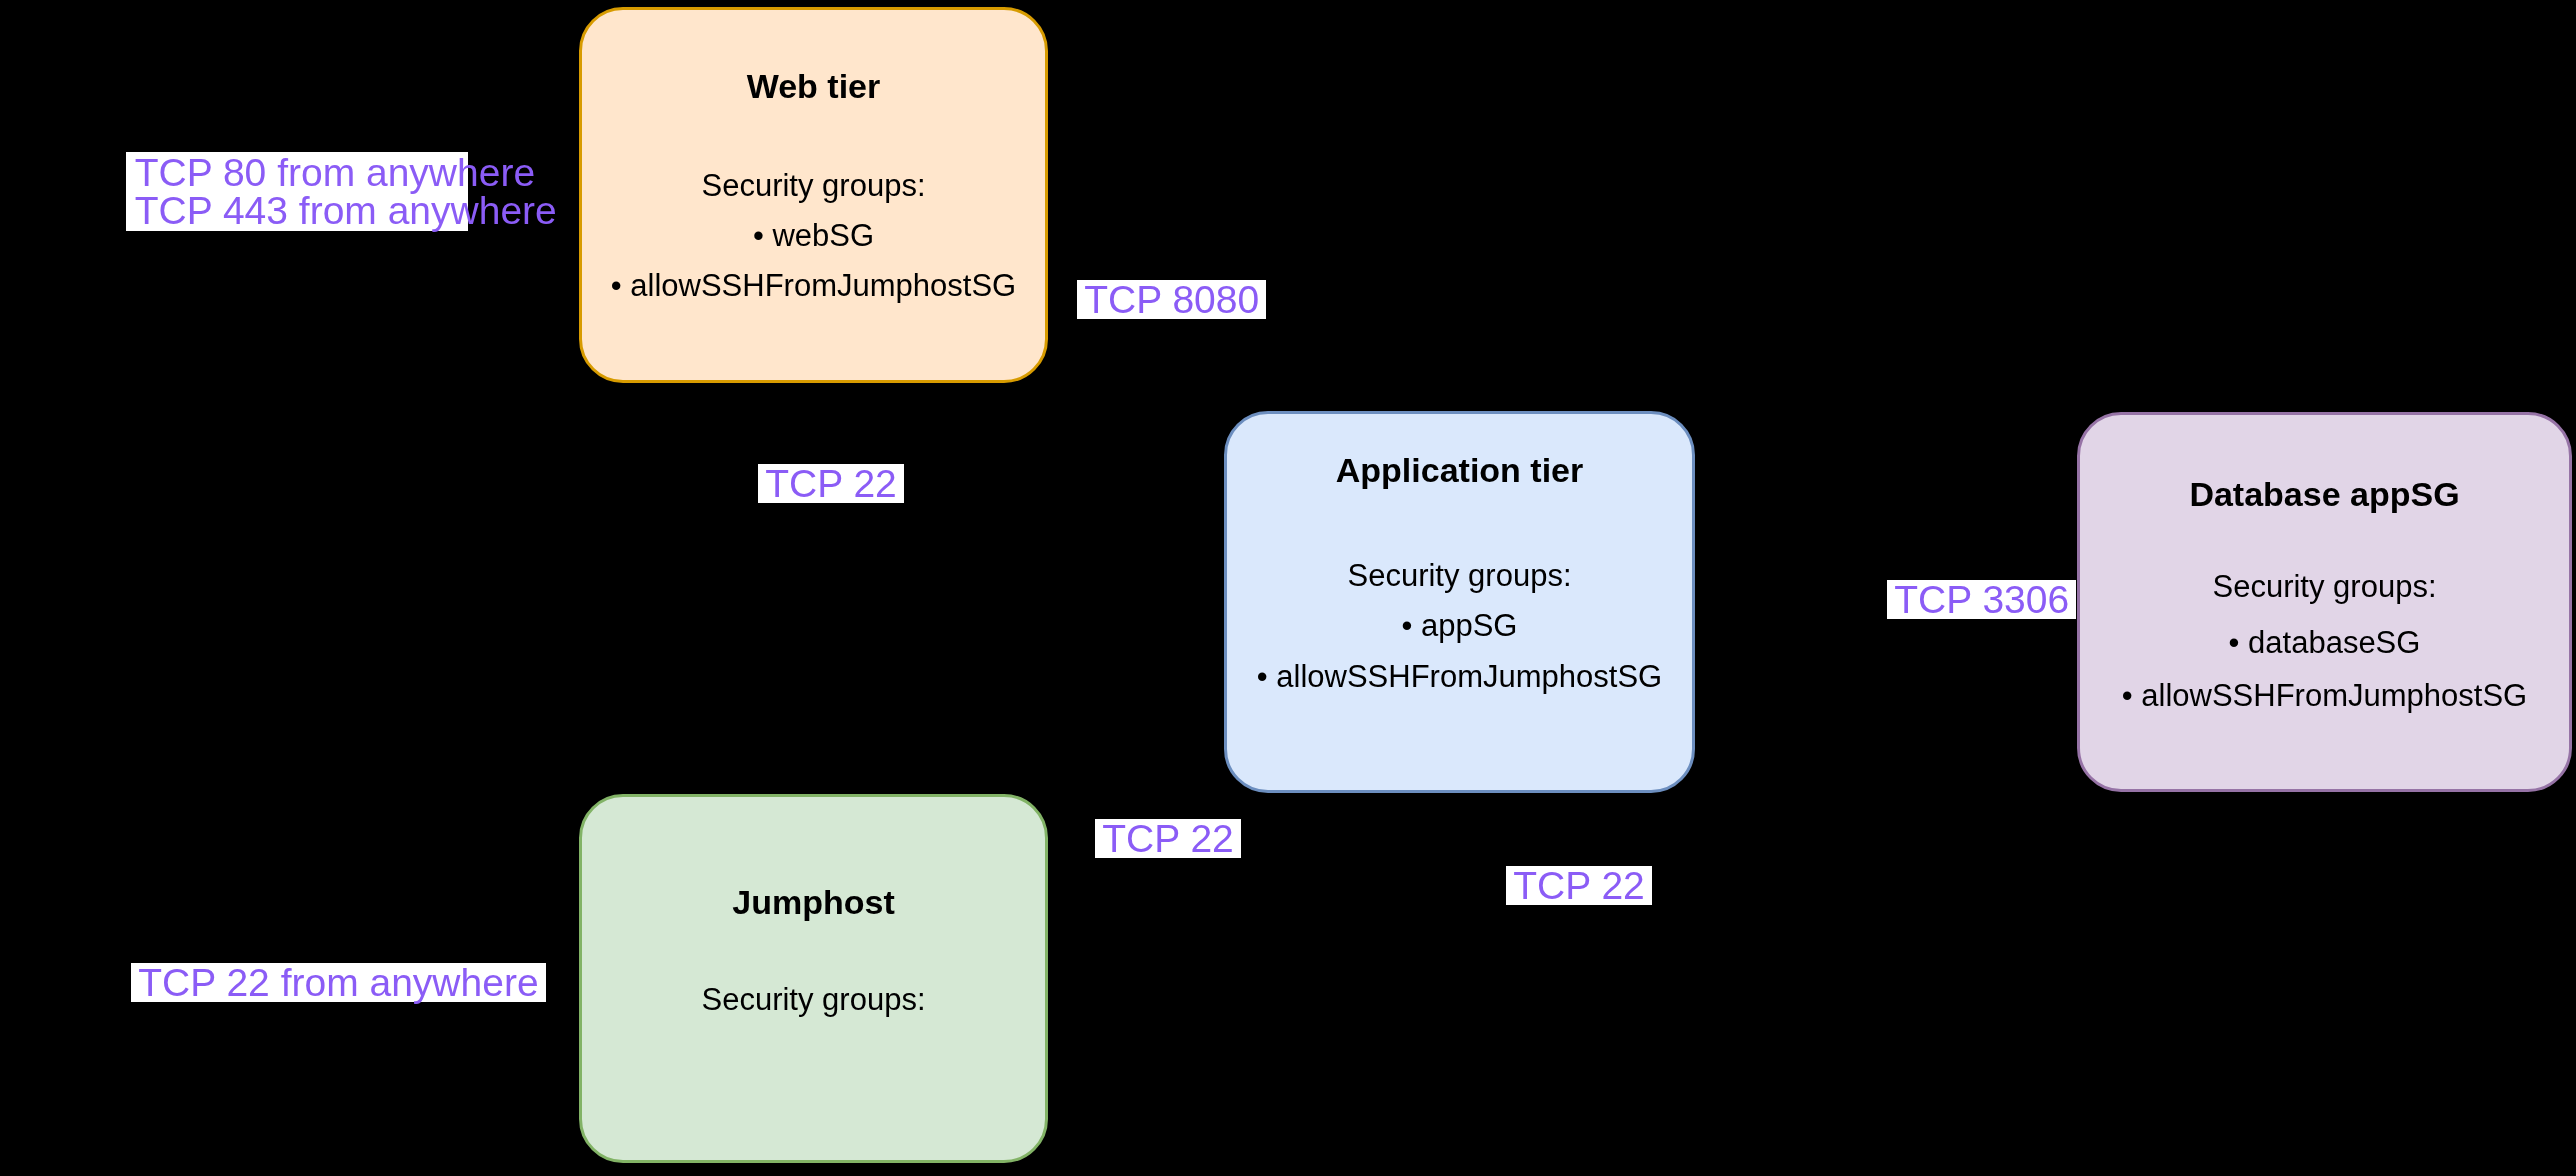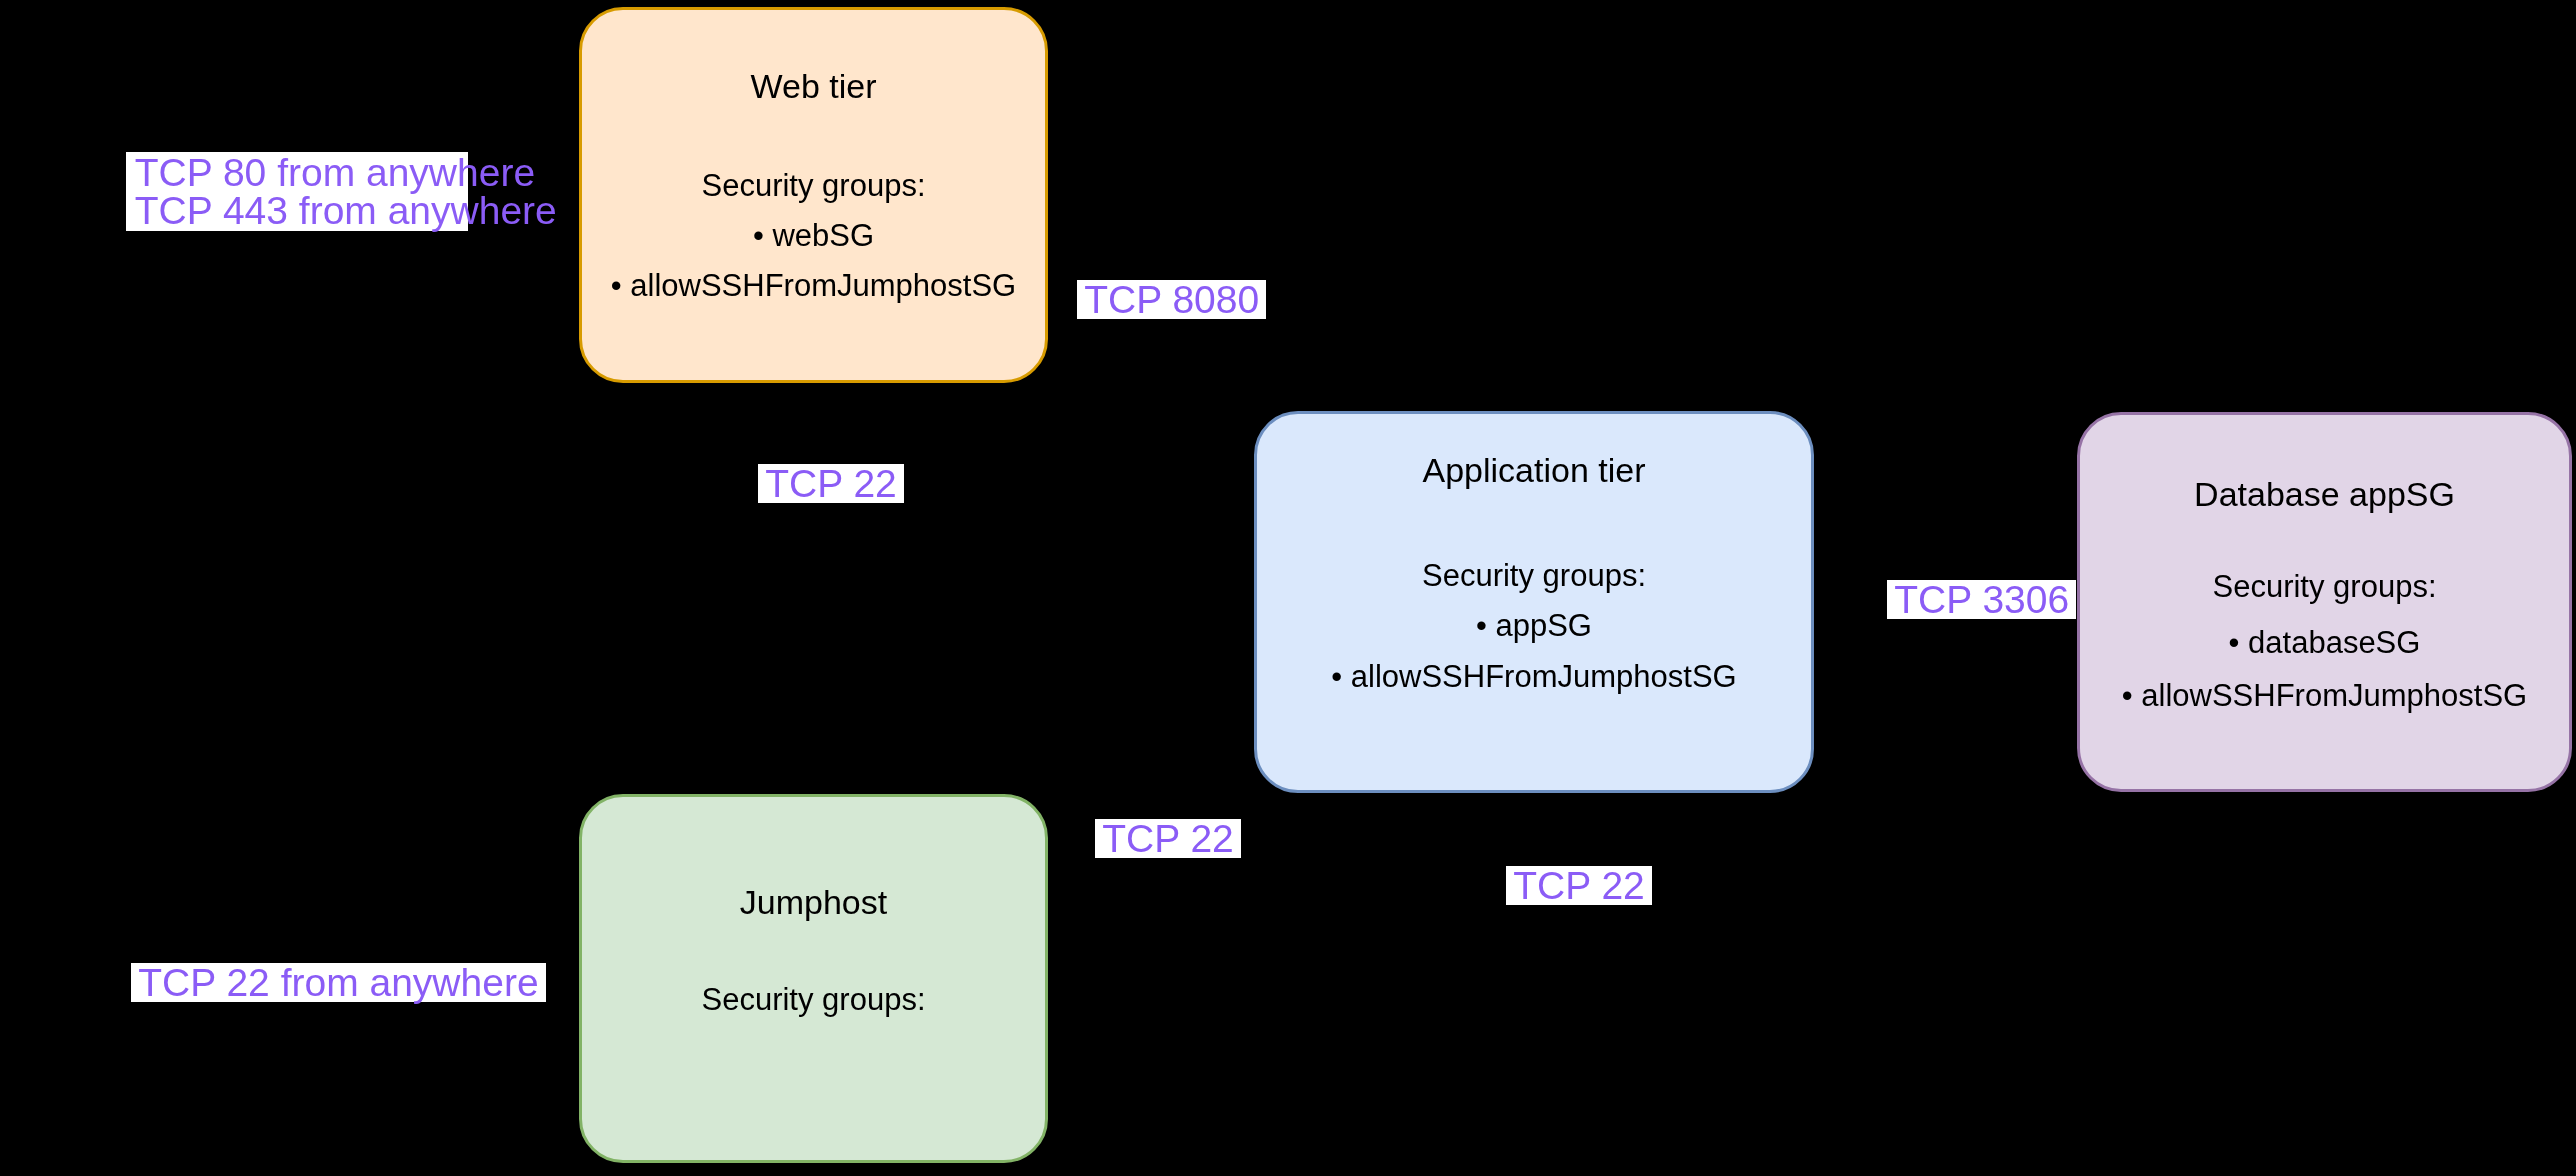--- a/index.html
+++ b/index.html
@@ -15,21 +15,21 @@
   .box {
     position: absolute;
     border-radius: 44px;
     border: 3.7px solid #000;
     box-sizing: border-box;
   }
   .box .bt {
     position: absolute; left: 0; right: 0;
     text-align: center;
     transform: translateY(-50%);
-    font-weight: normal;
+    font-weight: bold;
     font-size: 34px;
     white-space: nowrap;
   }
   .box .bl {
     position: absolute; left: 0; right: 0;
     text-align: center;
     transform: translateY(-50%);
     font-size: 31px;
     white-space: nowrap;
   }
@@ -53,21 +53,21 @@
 
 <div id="canvas">
 
   <div class="box box-web" style="left: 579px; top: 7.3px; width: 469px; height: 376px; background-color: rgb(255, 230, 204); border-color: rgb(215, 155, 0);">
     <div class="bt">Web tier</div>
     <div class="bl l1">Security groups:</div>
     <div class="bl l2">• webSG</div>
     <div class="bl l3">• allowSSHFromJumphostSG</div>
   </div>
 
-  <div class="box box-app" style="left: 1254px; top: 411px; width: 560px; height: 382px; background-color: rgb(218, 232, 252); border-color: rgb(108, 142, 191);">
+  <div class="box box-app" style="left: 1224px; top: 411px; width: 471px; height: 382px; background-color: rgb(218, 232, 252); border-color: rgb(108, 142, 191);">
     <div class="bt">Application tier</div>
     <div class="bl l1">Security groups:</div>
     <div class="bl l2">• appSG</div>
     <div class="bl l3">• allowSSHFromJumphostSG</div>
   </div>
 
   <div class="box box-db" style="left: 2077px; top: 412px; width: 495px; height: 380px; background-color: rgb(225, 213, 231); border-color: rgb(150, 115, 166);">
     <div class="bt">Database appSG</div>
     <div class="bl l1">Security groups:</div>
     <div class="bl l2">• databaseSG</div>

